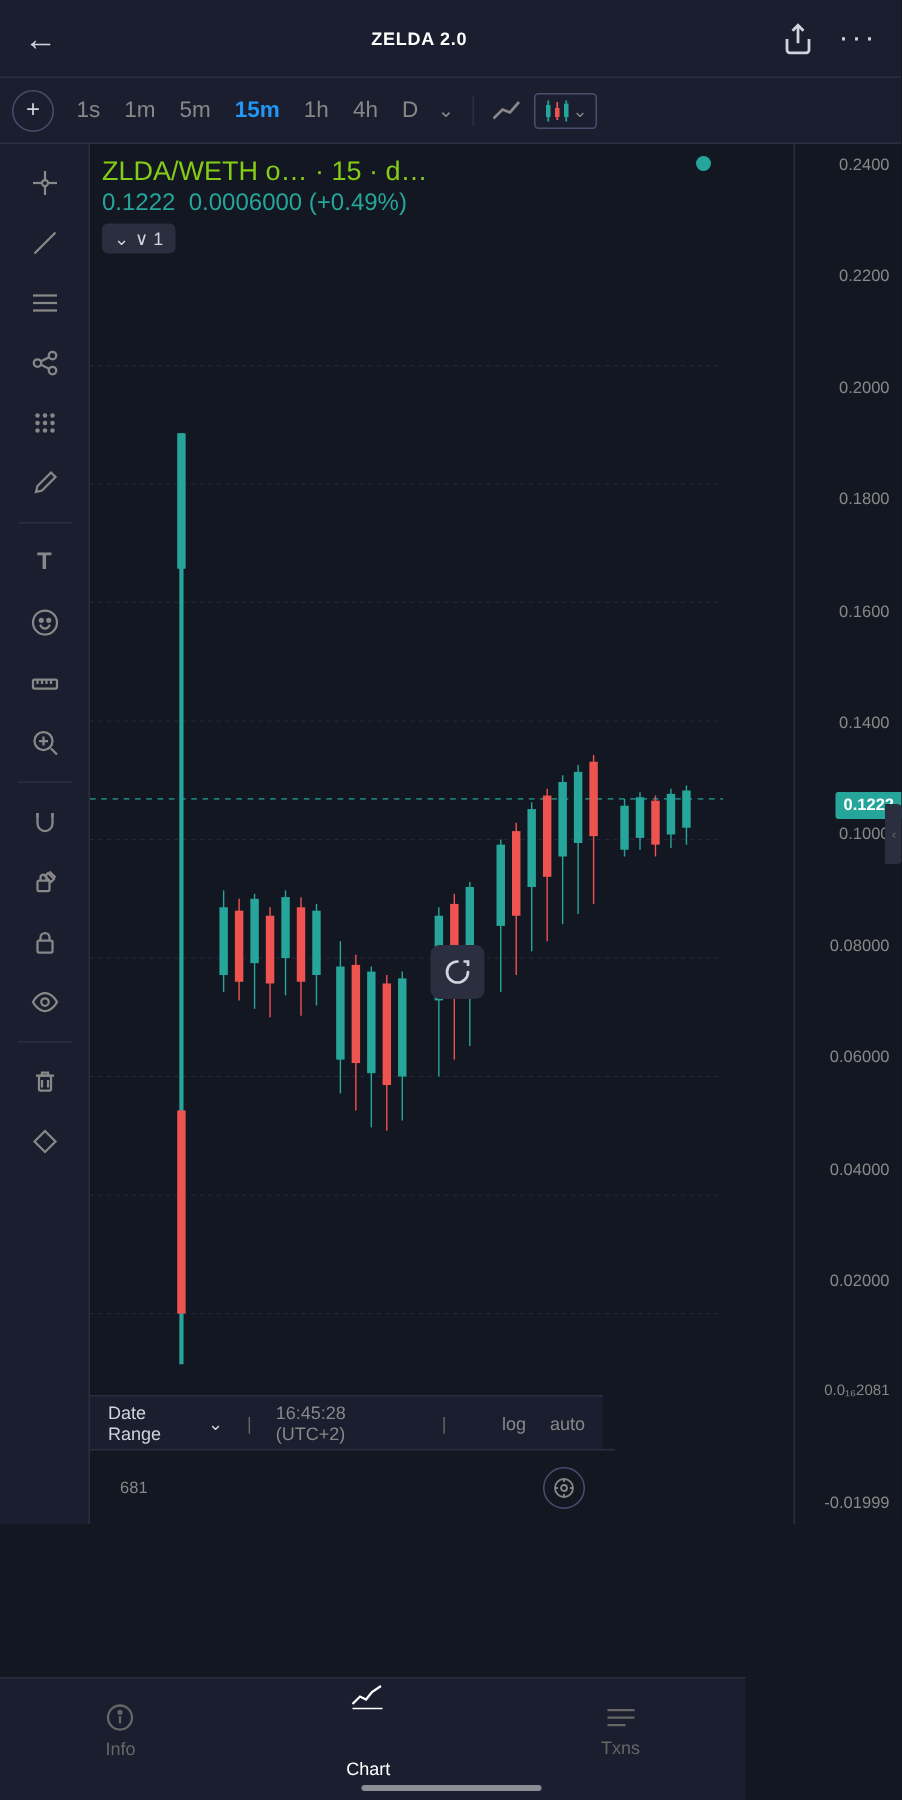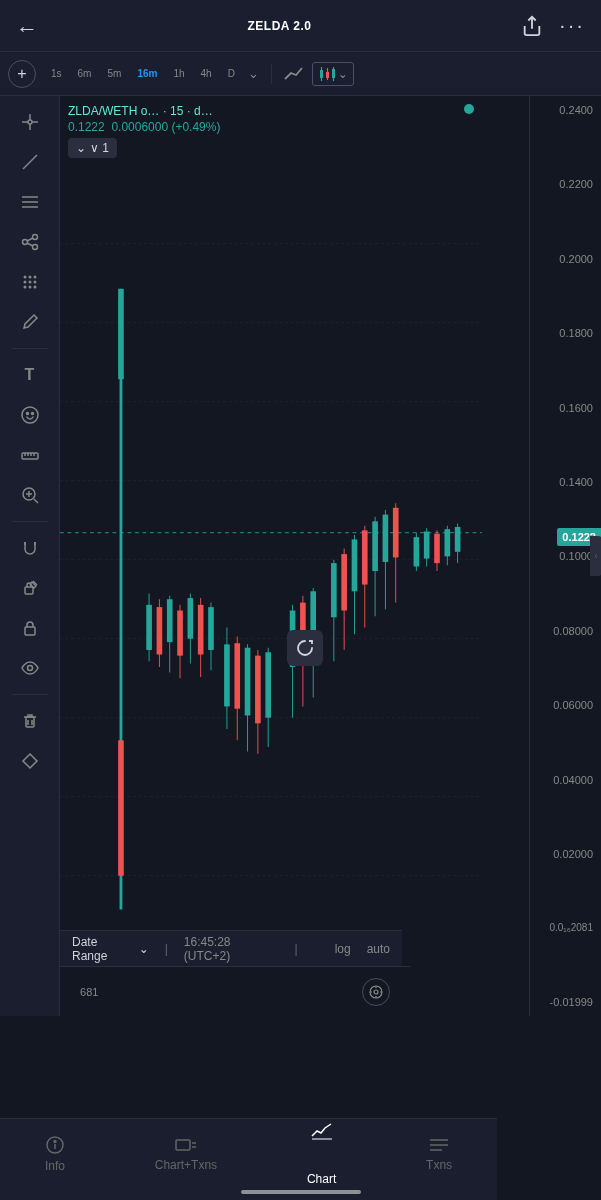--- a/index.html
+++ b/index.html
@@ -58,21 +58,21 @@
       display: flex;
       align-items: center;
       justify-content: center;
       color: #d1d4dc;
       font-size: 16px;
       margin-right: 6px;
       cursor: pointer;
     }
     .tf-item {
       padding: 4px 7px;
-      font-size: 10px;
+      font-size: 15px;
       color: #888;
       cursor: pointer;
       border-radius: 4px;
     }
     .tf-item.active {
       color: #2196f3;
       font-weight: 600;
     }
     .tf-more {
       padding: 4px 4px;
@@ -138,26 +138,26 @@
     }
 
     
     .chart-info {
       position: absolute;
       top: 8px;
       left: 8px;
       z-index: 10;
     }
     .chart-symbol {
-      font-size: 12px;
-      color: #5eead4;
+      font-size: 18px;
+      color: #84cc16;
       font-weight: 500;
     }
     .chart-price-change {
-      font-size: 12px;
+      font-size: 16px;
       color: #26a69a;
       margin-top: 2px;
     }
     .chart-settings-btn {
       display: inline-flex;
       align-items: center;
       gap: 4px;
       background: #2a2e3e;
       border-radius: 4px;
       padding: 3px 8px;
@@ -353,23 +353,23 @@
       <polyline points="16 6 12 2 8 6"></polyline>
       <line x1="12" y1="2" x2="12" y2="15"></line>
     </svg>
     <span style="color:#d1d4dc; font-size:20px; letter-spacing:2px;">···</span>
   </div>
 </div>
 
 <div class="timeframe-bar">
   <div class="tf-add-btn">+</div>
   <span class="tf-item">1s</span>
-  <span class="tf-item">6m</span>
+  <span class="tf-item">1m</span>
   <span class="tf-item">5m</span>
-  <span class="tf-item active">16m</span>
+  <span class="tf-item active">15m</span>
   <span class="tf-item">1h</span>
   <span class="tf-item">4h</span>
   <span class="tf-item">D</span>
   <span class="tf-more">⌄</span>
   <div class="tf-divider"></div>
   <div class="tf-chart-type">
     <svg width="22" height="18" viewBox="0 0 22 18" fill="none" stroke="#888" stroke-width="1.8">
       <polyline points="1,14 7,8 12,10 18,3"></polyline>
     </svg>
     <div style="display:flex;align-items:center;gap:2px;border:1px solid #4a4e6e;border-radius:3px;padding:2px 5px;cursor:pointer;">
@@ -695,28 +695,20 @@
 
   <div class="nav-item">
     <svg width="20" height="20" viewBox="0 0 20 20" fill="none" stroke="#666" stroke-width="1.5">
       <circle cx="10" cy="10" r="8"></circle>
       <line x1="10" y1="9" x2="10" y2="14"></line>
       <circle cx="10" cy="6.5" r="1" fill="#666"></circle>
     </svg>
     <span class="nav-label">Info</span>
   </div>
 
-  <div class="nav-item">
-    <svg width="22" height="18" viewBox="0 0 22 18" fill="none">
-      <rect x="1" y="4" width="14" height="10" rx="1" stroke="#666" stroke-width="1.5" fill="none"></rect>
-      <line x1="17" y1="7" x2="21" y2="7" stroke="#666" stroke-width="1.5"></line>
-      <line x1="17" y1="11" x2="21" y2="11" stroke="#666" stroke-width="1.5"></line>
-    </svg>
-    <span class="nav-label">Chart+Txns</span>
-  </div>
 
   <div class="nav-item active">
     <svg width="22" height="18" viewBox="0 0 22 18" fill="none" stroke="#ffffff" stroke-width="1.5">
       <polyline points="1,14 6,9 10,11 14,6 20,2"></polyline>
       <line x1="1" y1="17" x2="21" y2="17" stroke="#ffffff" stroke-width="1"></line>
     </svg>
     <span class="nav-label" style="color:#fff;">Chart</span>
   </div>
 
   <div class="nav-item">

